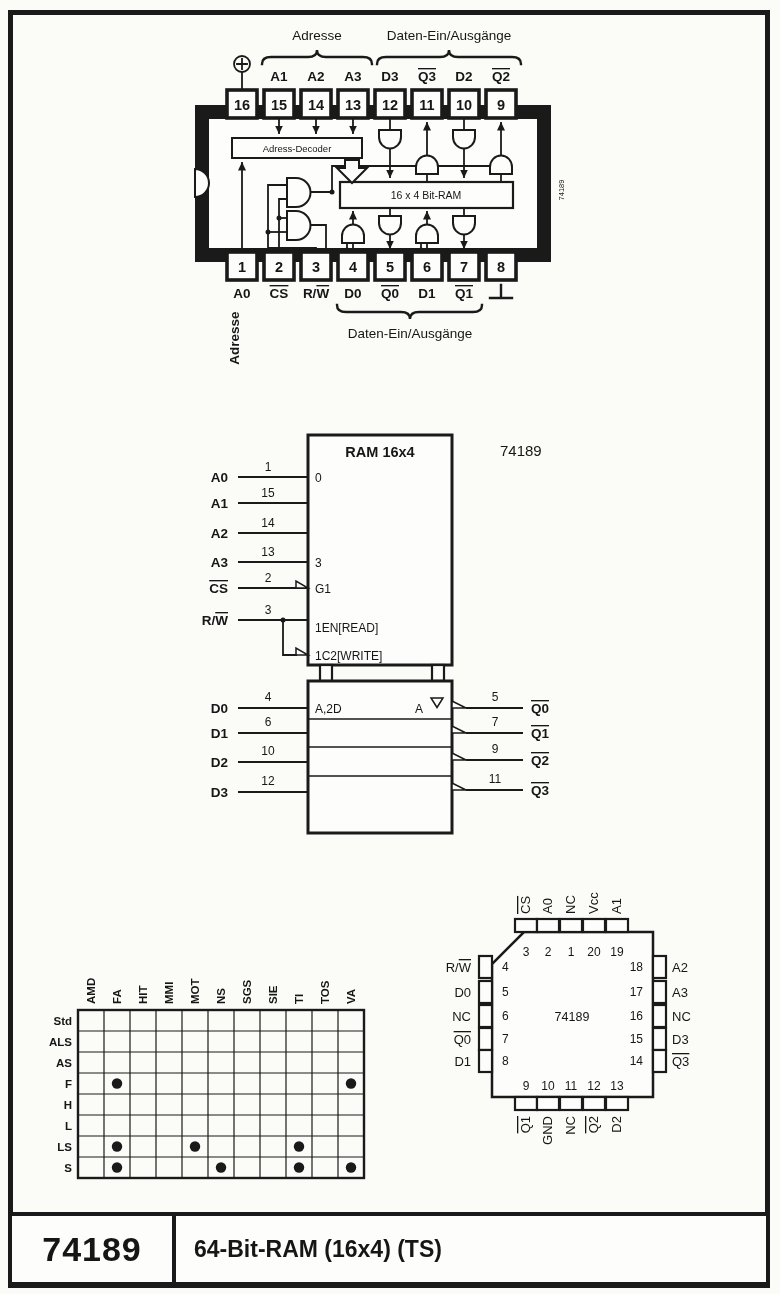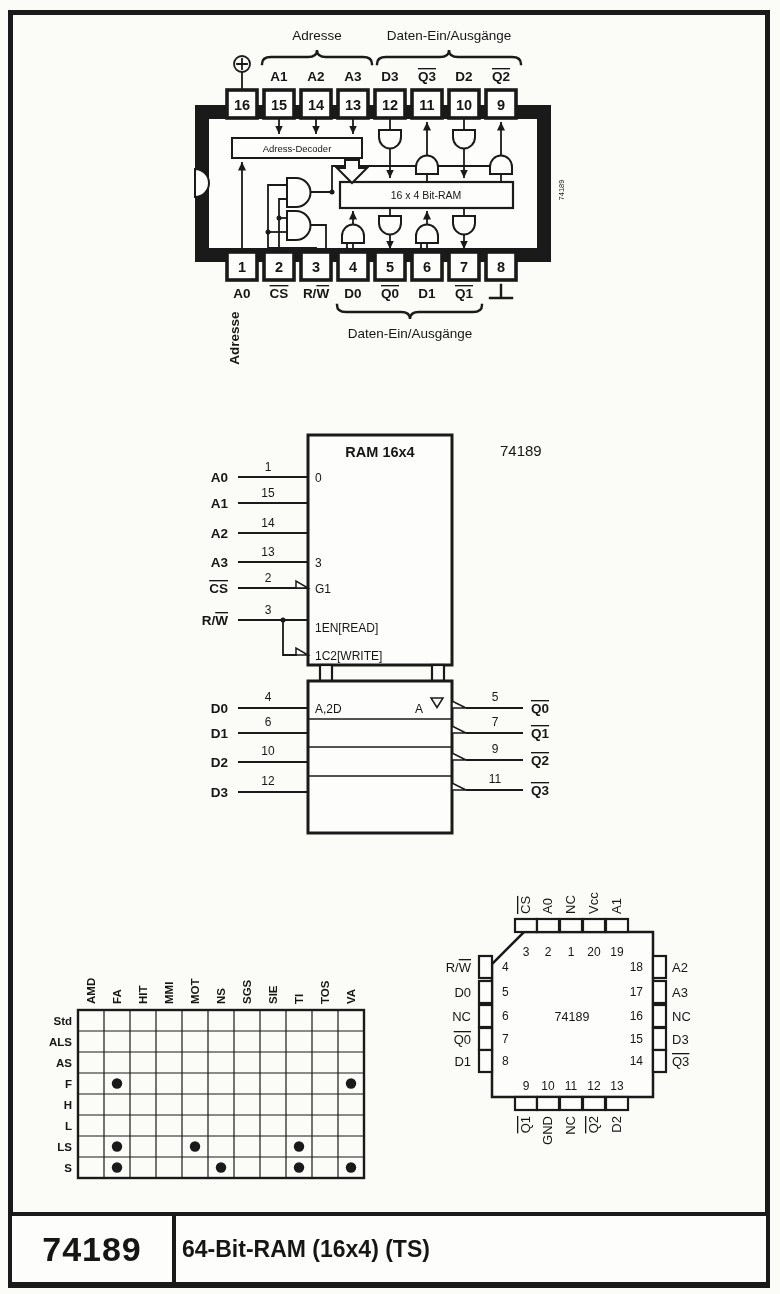--- a/index.html
+++ b/index.html
@@ -7,21 +7,21 @@
        font-family:"Liberation Sans",sans-serif;color:#161616;overflow:hidden;}
   .frame{position:absolute;left:8px;top:10px;right:10px;bottom:6px;
          border:5px solid #1a1a1a;pointer-events:none;}
   svg{position:absolute;left:0;top:0;}
   svg text{font-family:"Liberation Sans",sans-serif;fill:#161616;}
   .footer{position:absolute;left:8px;right:10px;top:1212px;bottom:8px;
           border:4px solid #1a1a1a;background:#fdfdfb;display:flex;box-sizing:border-box;}
   .footer-part{width:160px;border-right:4px solid #1a1a1a;display:flex;
                align-items:center;justify-content:center;
                font-size:34px;font-weight:bold;letter-spacing:1px;}
-  .footer-title{flex:1;display:flex;align-items:center;padding-left:6px;
+  .footer-title{flex:1;display:flex;align-items:center;padding-left:18px;
                 font-size:23px;font-weight:bold;}
 </style>
 </head>
 <body>
 
 <div class="frame"></div>
 
 <svg width="780" height="1294" viewBox="0 0 780 1294">
   <defs>
     <marker id="ah" markerWidth="9" markerHeight="9" refX="7.5" refY="4" orient="auto" markerUnits="userSpaceOnUse">

